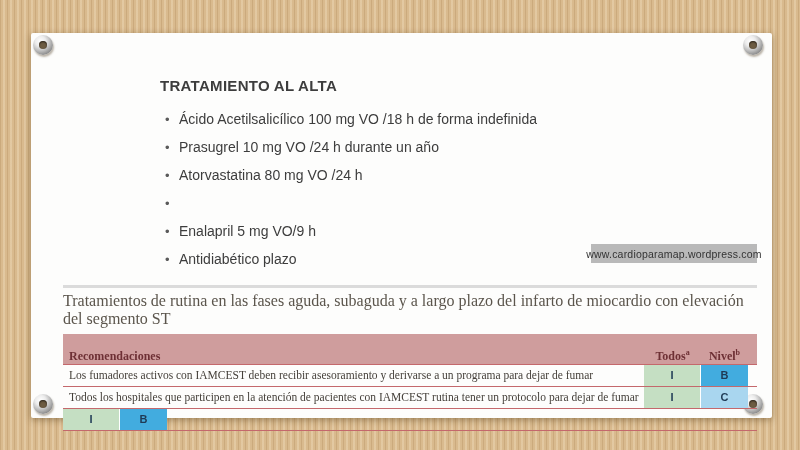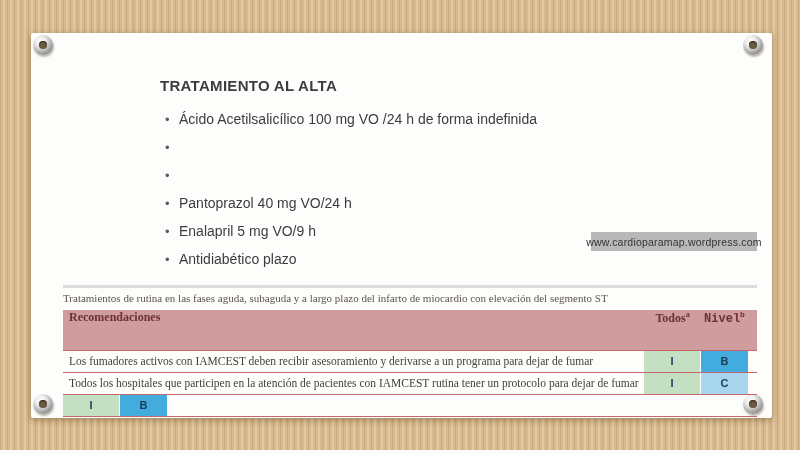--- a/index.html
+++ b/index.html
@@ -36,36 +36,36 @@
 
   
   .content { position:absolute; left:129px; top:44px; width:480px; }
   .title { font-size:15px; font-weight:bold; color:#3d3d3d; letter-spacing:0.3px; }
   .bullets { margin-top:11px; list-style:none; }
   .bullet-line { display:flex; align-items:center; height:28px; font-size:14px; color:#3d3d3d; }
   .dot { width:19px; padding-left:5px; color:#5a5a5a; font-size:13px; flex:none; }
 
   
   .watermark {
-    position:absolute; left:560px; top:199px; width:166px; height:19px;
+    position:absolute; left:560px; top:211px; width:166px; height:19px;
     background:#b9b9b9; display:flex; align-items:center; justify-content:center;
     font-size:10.5px; color:#333333; letter-spacing:0.2px;
   }
 
   
   .figure { position:absolute; left:32px; top:252px; width:694px; font-family:"Liberation Serif", serif; }
   .topline { height:3px; background:#dbdbdb; }
-  .caption { margin-top:4px; font-size:11px; color:#5b554c; }
+  .caption { margin-top:4px; font-size:16px; color:#5b554c; }
   .thead {
-    display:flex; margin-top:6px; height:40px; align-items:flex-start;
+    display:flex; margin-top:6px; height:30px; align-items:flex-end;
     background:#cf9d9d; color:#6e3035; font-weight:bold; font-size:12px;
   }
   .col-rec { flex:1; padding-left:6px; }
   .col-clase { width:57px; text-align:center; flex:none; }
-  .col-nivel { width:47px; text-align:center; flex:none;font-family:Liberation Mono, monospace; }
+  .col-nivel { width:47px; text-align:center; flex:none; }
   .col-pad { width:9px; flex:none; }
   sup { font-size:8px; }
   .tbody { border-top:1.5px solid #c4686c; }
   .trow {
     display:flex; height:22px; border-bottom:1.5px solid #c4686c;
     font-size:11.5px; color:#45403a;
   }
   .trow .col-rec { line-height:20px; white-space:nowrap; overflow:hidden; }
   .cell { line-height:20px; font-weight:bold; font-size:11px; color:#1f3a55; font-family:"Liberation Sans", sans-serif; }
   .cell-clase { border-right:1px solid #ffffff; }
@@ -77,31 +77,32 @@
   <div class="grommet g-tl"></div>
   <div class="grommet g-tr"></div>
   <div class="grommet g-bl"></div>
   <div class="grommet g-br"></div>
 
   <div class="content">
     <div class="title">TRATAMIENTO AL ALTA</div>
     <ul class="bullets">
       <li class="bullet-line">
         <span class="dot">•</span>
-        <span>Ácido Acetilsalicílico 100 mg VO /24 h de forma indefinida</span>
+        <span>Ácido Acetilsalicílico 100 mg VO /18 h de forma indefinida</span>
       </li>
       <li class="bullet-line">
         <span class="dot">•</span>
+        <span>Prasugrel 10 mg VO /24 h durante un año</span>
       </li>
       <li class="bullet-line">
         <span class="dot">•</span>
+        <span>Atorvastatina 80 mg VO /24 h</span>
       </li>
       <li class="bullet-line">
         <span class="dot">•</span>
-        <span>Pantoprazol 40 mg VO/24 h</span>
       </li>
       <li class="bullet-line">
         <span class="dot">•</span>
         <span>Enalapril 5 mg VO/9 h</span>
       </li>
       <li class="bullet-line">
         <span class="dot">•</span>
         <span>Antidiabético plazo</span>
       </li>
     </ul>

